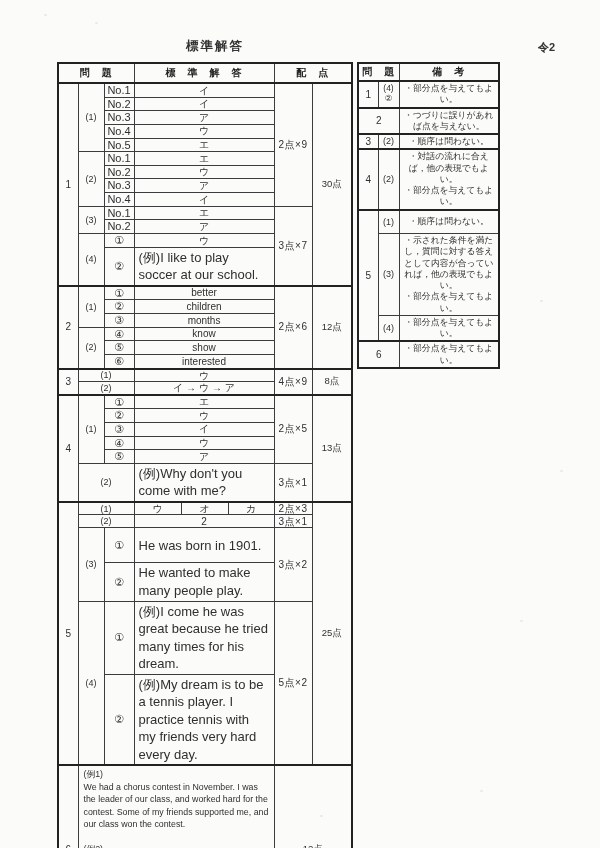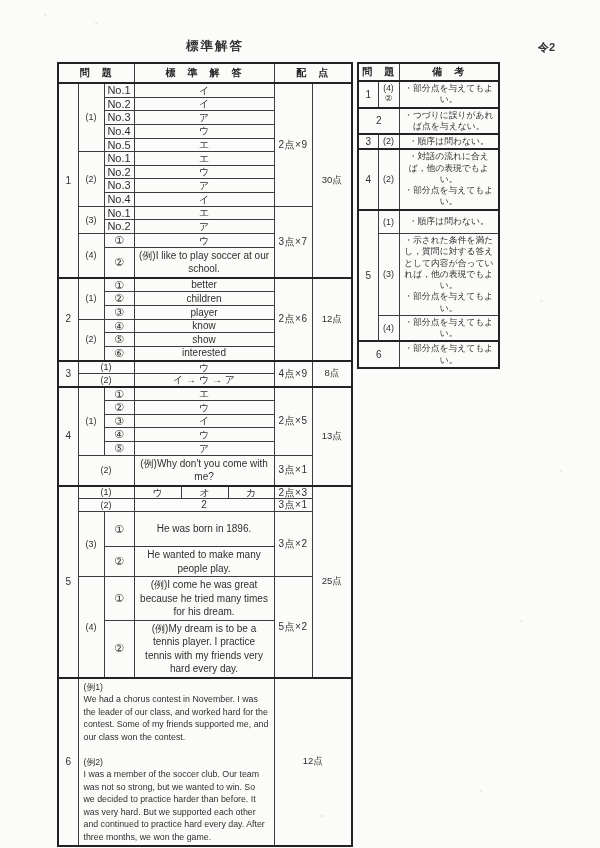--- a/index.html
+++ b/index.html
@@ -31,21 +31,21 @@
   tr.hrow > td{border-bottom:2px solid #222;}
 
   #main{left:57px;top:62px;width:294px;}
   #remarks{left:357px;top:62px;width:141px;}
 
   .hdr{font-size:10px;font-weight:600;letter-spacing:1px;color:#222;}
   .qnum{font-size:10px;}
   .sub{font-size:9px;}
   .item{font-size:11px;}
   .ans{font-size:10px;}
-  .en{text-align:center;font-size:10px;line-height:1.35;padding:1px 4px;}
+  .en{text-align:left;font-size:13px;line-height:1.35;padding:1px 4px;}
   .pts{font-size:10px;letter-spacing:0.5px;}
   .total{font-size:9.5px;}
   .longtext{
     white-space:pre-line;text-align:left;vertical-align:top;
     font-size:8.8px;line-height:1.42;padding:2px 5px;
   }
   .note{
     white-space:pre-line;text-align:center;
     font-size:8.8px;line-height:1.28;padding:1px 2px;margin-top:8px;
   }
@@ -153,21 +153,21 @@
       <td colspan="3" class="ans">better</td>
       <td rowspan="6" class="pts">2点×6</td>
       <td rowspan="6" class="total">12点</td>
     </tr>
     <tr class="h13">
           <td class="item">②</td>
           <td colspan="3" class="ans">children</td>
         </tr>
     <tr class="h13">
           <td class="item">③</td>
-          <td colspan="3" class="ans">player</td>
+          <td colspan="3" class="ans">months</td>
         </tr>
     <tr class="h13">
       <td rowspan="3" class="sub">(2)</td>
       <td class="item">④</td>
       <td colspan="3" class="ans">know</td>
     </tr>
     <tr class="h13">
           <td class="item">⑤</td>
           <td colspan="3" class="ans">show</td>
         </tr>
@@ -228,21 +228,21 @@
       <td rowspan="6" class="total">25点</td>
     </tr>
     <tr class="h13">
       <td colspan="2" class="sub">(2)</td>
       <td colspan="3" class="ans">2</td>
       <td class="pts">3点×1</td>
     </tr>
     <tr class="h35">
       <td rowspan="2" class="sub">(3)</td>
       <td class="item">①</td>
-      <td colspan="3" class="en">He was born in 1896.</td>
+      <td colspan="3" class="en">He was born in 1901.</td>
       <td rowspan="2" class="pts">3点×2</td>
     </tr>
     <tr class="h26">
       <td class="item">②</td>
       <td colspan="3" class="en">He wanted to make many people play.</td>
     </tr>
     <tr class="h39">
       <td rowspan="2" class="sub">(4)</td>
       <td class="item">①</td>
       <td colspan="3" class="en">(例)I come he was great because he tried many times for his dream.</td>

